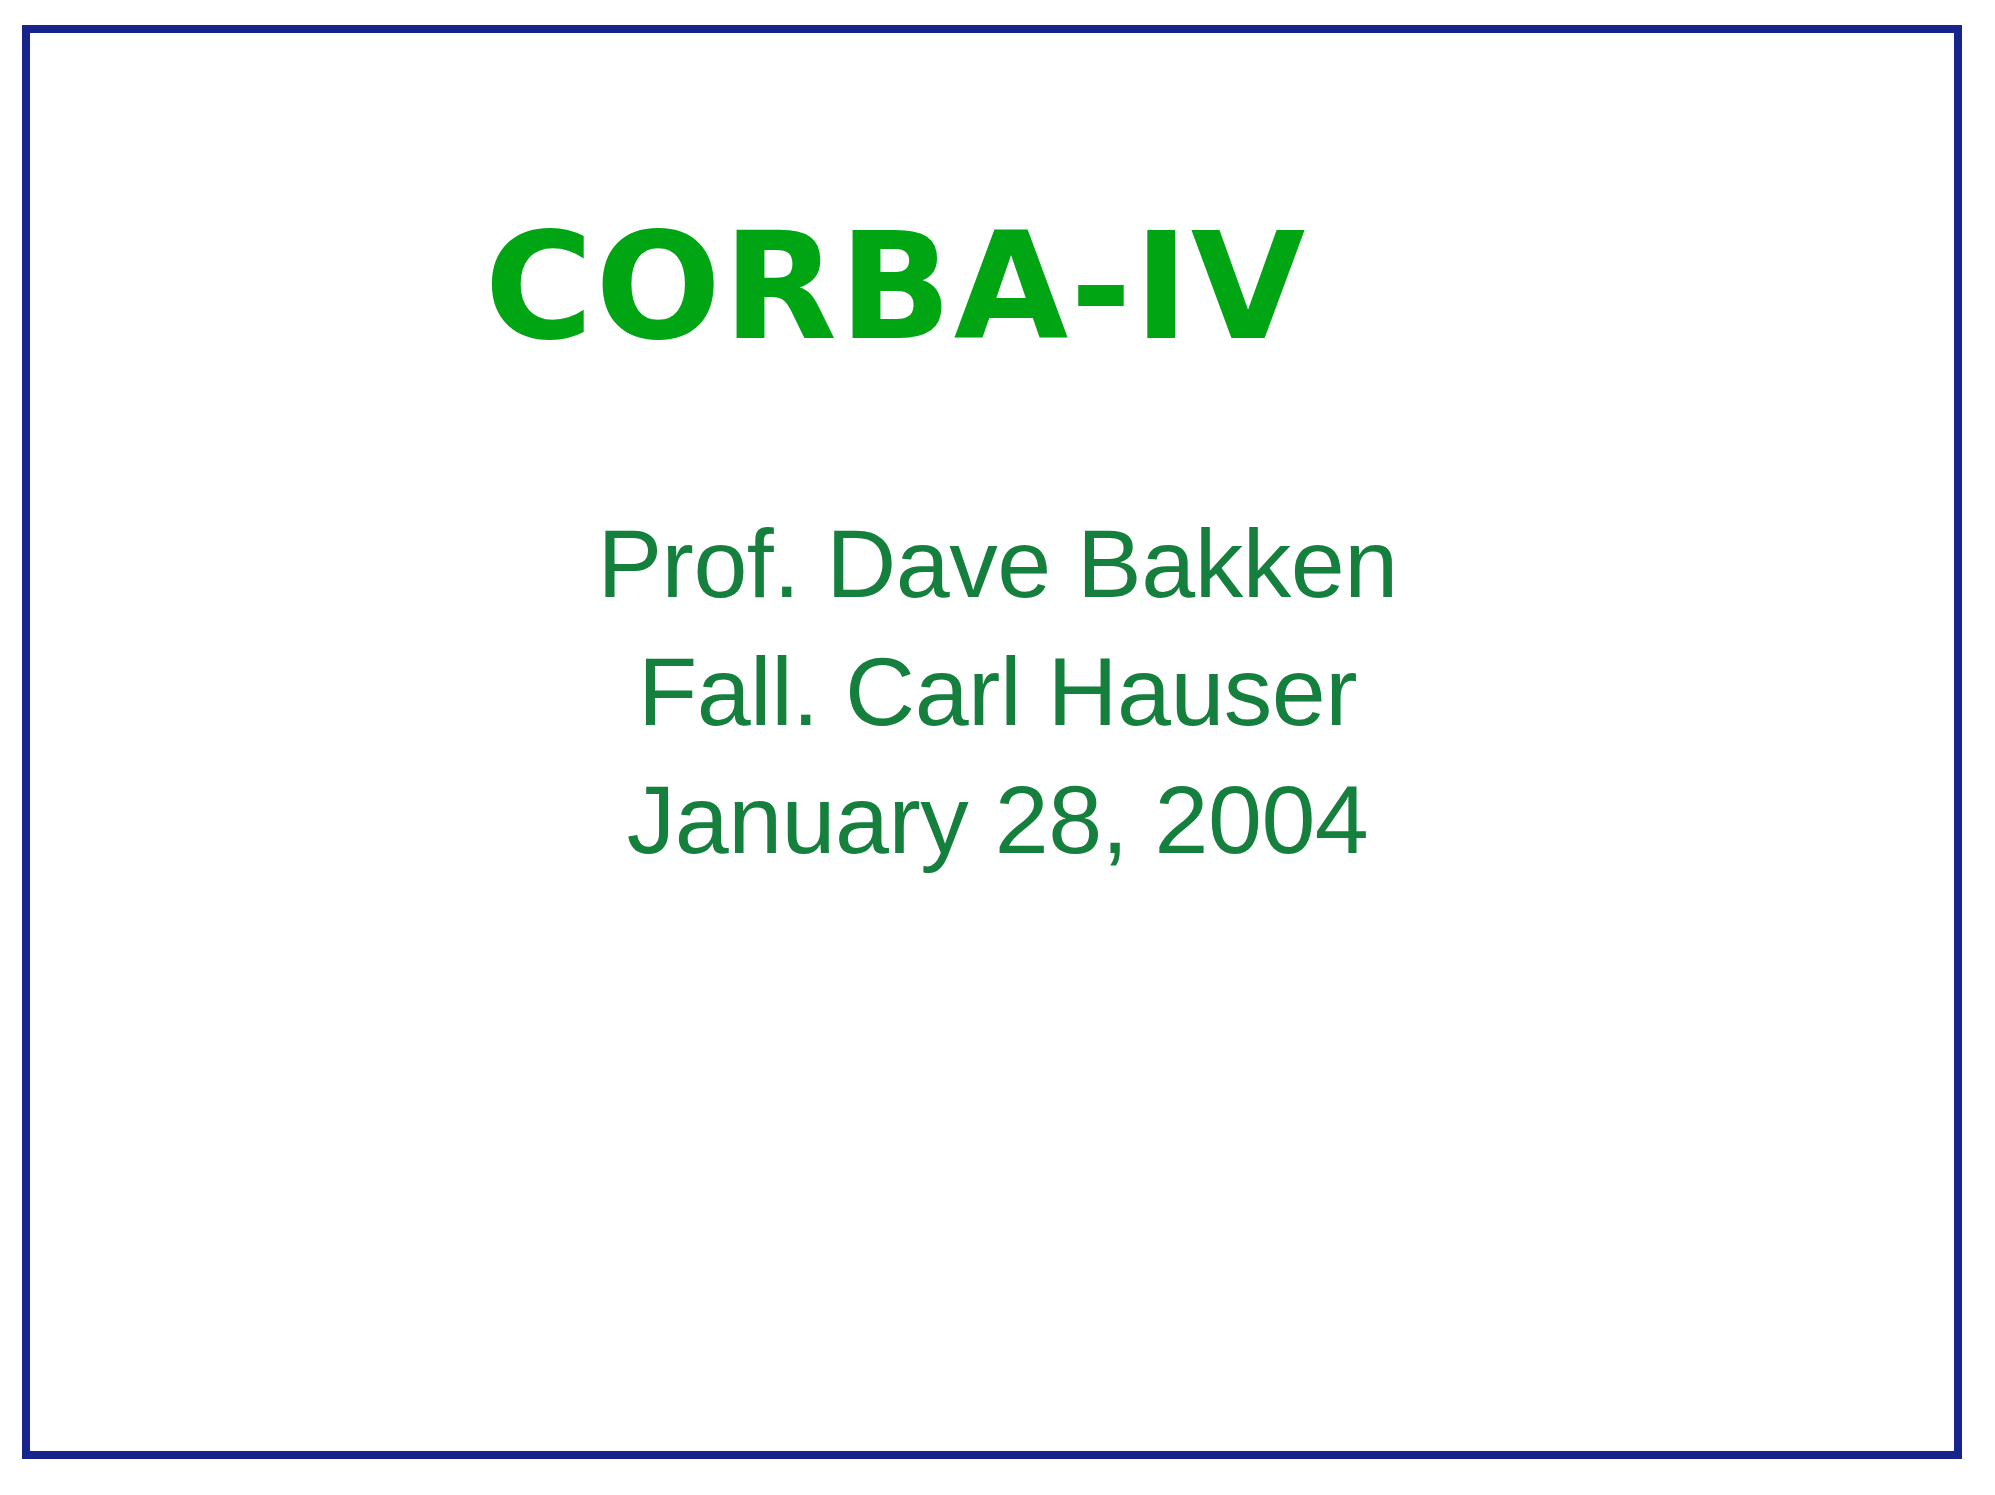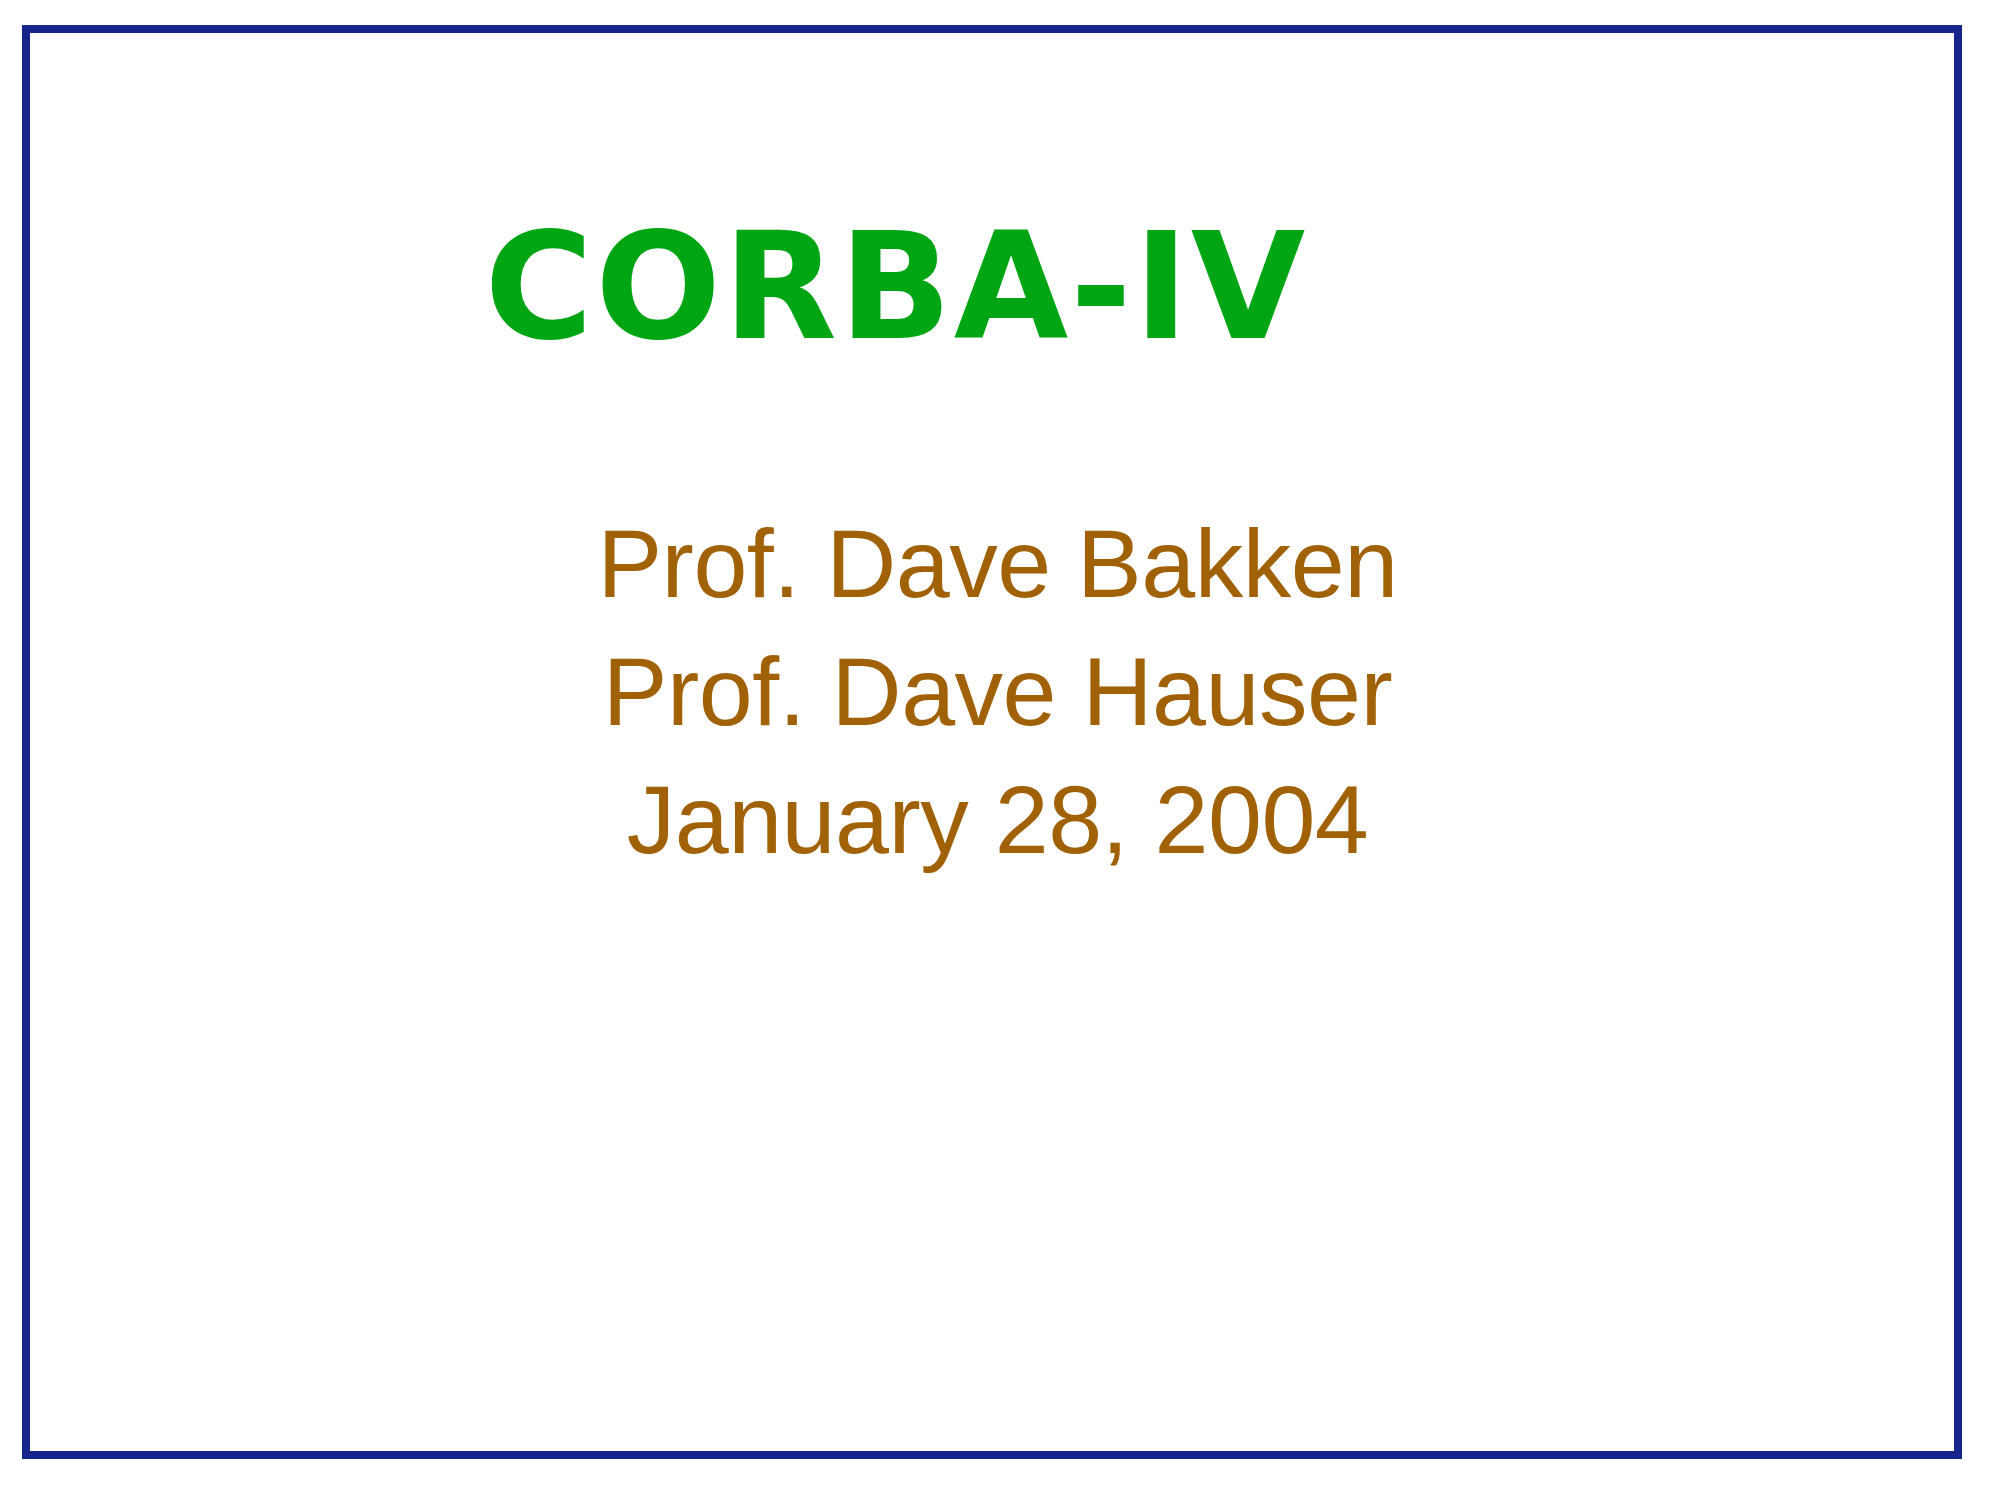--- a/index.html
+++ b/index.html
@@ -57,21 +57,21 @@
     left: 0;
     top: 500px;
     width: 1995px;
     text-align: center;
   }
   .body-line {
     font-family: "Liberation Sans", sans-serif;
     font-weight: normal;
     font-size: 97px;
     line-height: 128px;
-    color: #a16207;
+    color: #15803d;
     white-space: nowrap;
     letter-spacing: -0.5px;
   }
 
   
   #footer {
     position: absolute;
     left: 0;
     top: 1454px;
     width: 1995px;
@@ -109,18 +109,18 @@
 <div id="slide">
 
   <div id="slide-border"></div>
 
   <div id="title-block">
     <div id="slide-title">CORBA-IV</div>
   </div>
 
   <div id="body-block">
     <div class="body-line">Prof. Dave Bakken</div>
-    <div class="body-line">Prof. Dave Hauser</div>
+    <div class="body-line">Fall. Carl Hauser</div>
     <div class="body-line">January 28, 2004</div>
   </div>
 
 
 </div>
 
 </body></html>

